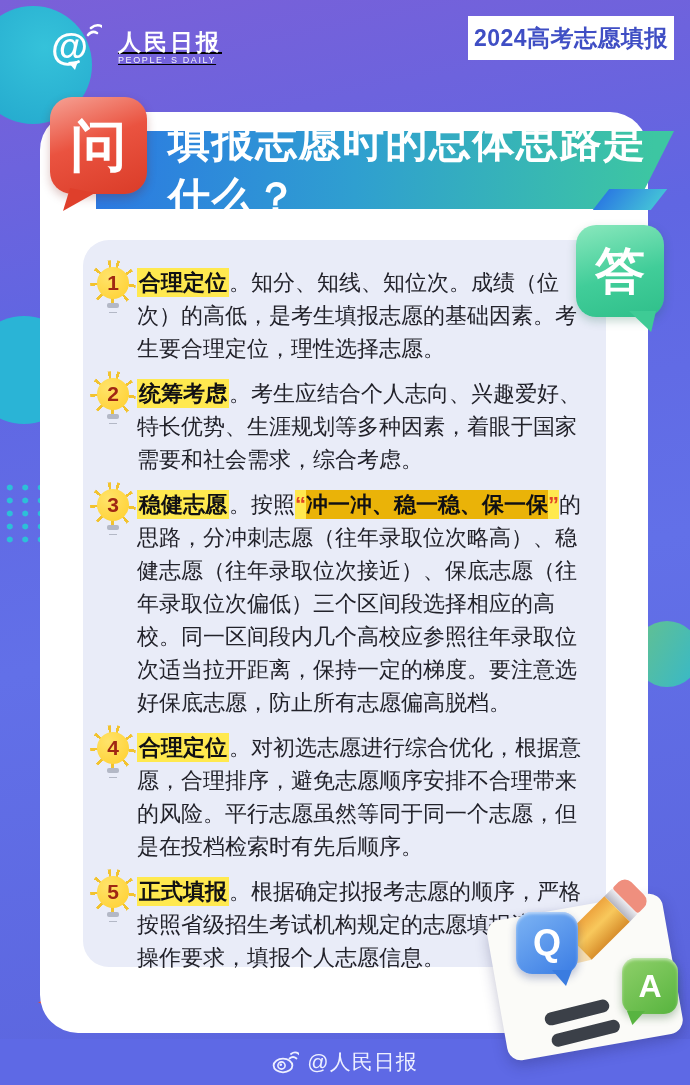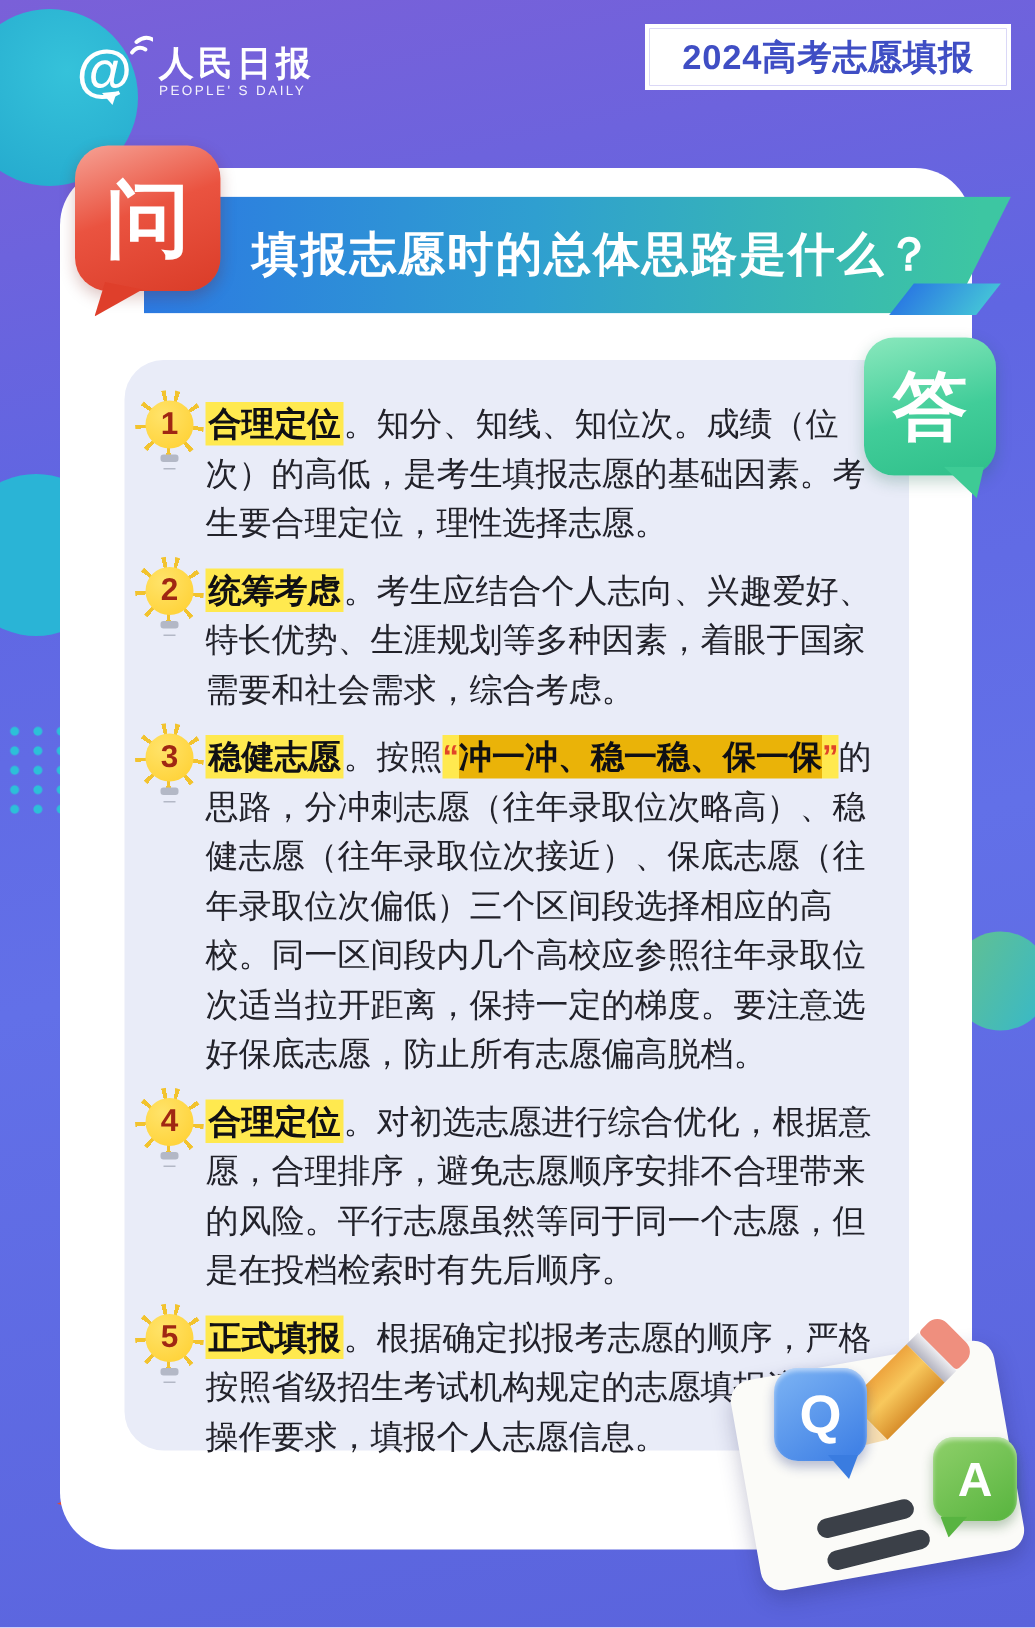--- a/index.html
+++ b/index.html
@@ -17,25 +17,25 @@
           background-image:radial-gradient(circle,#2cc0d8 2.6px,transparent 3.3px);
           background-size:15.5px 13px; }
   .tri { position:absolute; left:38px; top:964px; width:84px; height:52px; background:#e8492f;
          clip-path:polygon(100% 4%,0 74%,60% 100%); z-index:1; }
   .c3 { position:absolute; left:634px; top:621px; width:66px; height:66px; border-radius:50%;
         background:linear-gradient(120deg,#66c18c,#35b8cc); z-index:1; }
 
   
   .logo { position:absolute; left:50px; top:22px; display:flex; align-items:center; z-index:4; }
   .logo svg { display:block; }
-  .logo-text { margin-left:4px; }
+  .logo-text { margin-left:16px;text-decoration:underline; }
   .logo-cn { color:#fff; font-weight:bold; font-size:23px; letter-spacing:3px; line-height:26px; }
   .logo-en { color:rgba(255,255,255,.92); font-size:9px; letter-spacing:1.6px; }
 
-  .badge { position:absolute; right:16px; top:16px; width:244px; border:3px solid #fff; z-index:4; }
+  .badge { position:absolute; right:16px; top:16px; width:206px; border:3px solid #fff; z-index:4; }
   .badge-row1 { background:#fff; color:#3f4ec4; font-size:23px; font-weight:bold;
                 text-align:center; padding:4px 0 3px; letter-spacing:.5px; }
   .badge-row2 { background:#5963dd; border-top:3px solid #fff; color:#fff; font-size:22px;
                 font-weight:bold; text-align:center; padding:3px 0; letter-spacing:7px; text-indent:7px; }
 
   
   .card { position:absolute; left:40px; top:112px; width:608px; height:921px; background:#fff;
           border-radius:38px; z-index:2; }
 
   
@@ -44,21 +44,21 @@
               border-radius:22px; display:flex; align-items:center; justify-content:center;
               box-shadow:0 4px 10px rgba(120,20,10,.25); }
   .q-bubble::after { content:""; position:absolute; left:13px; bottom:-17px; width:32px; height:23px;
                      background:#df3f2b; clip-path:polygon(0 100%,22% 0,100% 22%); }
   .q-char { color:#fff; font-size:56px; font-weight:bold; line-height:1; }
 
   .q-banner { position:absolute; left:96px; top:131px; width:578px; height:78px; z-index:5;
               background:linear-gradient(93deg,#2c79e2 0%,#2f9fd0 45%,#3dc6a2 96%);
               clip-path:polygon(0 0,100% 0,93.2% 100%,0 100%);
               display:flex; align-items:center; padding-left:72px; }
-  .q-title { color:#fff; font-size:31px; font-weight:bold; letter-spacing:1.5px; }
+  .q-title { color:#fff; font-size:42px; font-weight:bold; letter-spacing:1.5px; }
   .q-accent { position:absolute; left:601px; top:189px; width:58px; height:21px; z-index:5;
               background:linear-gradient(90deg,#2b7ce2,#43c0d8); transform:skewX(-38deg); }
 
   
   .a-bubble { position:absolute; left:576px; top:225px; width:88px; height:92px; z-index:6;
               background:linear-gradient(165deg,#8ae8bd 0%,#41cd99 55%,#2fbf8a 100%);
               border-radius:20px; display:flex; align-items:center; justify-content:center;
               box-shadow:0 4px 10px rgba(20,100,70,.25); }
   .a-bubble::after { content:""; position:absolute; right:8px; bottom:-15px; width:27px; height:21px;
                      background:#3ecb95; clip-path:polygon(0 0,100% 0,82% 100%); }
@@ -225,14 +225,24 @@
     <div class="pencil">
       <div class="p-eraser"></div>
         <div class="p-ferrule"></div>
         <div class="p-body"></div>
         <div class="p-tip"></div>
     </div>
     <div class="qb">Q</div>
     <div class="ab">A</div>
   </div>
 
+  <div class="footer">
+    <svg width="27" height="24" viewBox="0 0 27 24">
+      <ellipse cx="11" cy="15.5" rx="9.4" ry="6.8" fill="none" stroke="#eef0ff" stroke-width="1.8"></ellipse>
+      <circle cx="9.5" cy="15.5" r="3.6" fill="none" stroke="#eef0ff" stroke-width="1.6"></circle>
+      <circle cx="8.8" cy="14.8" r="1.3" fill="#eef0ff"></circle>
+      <path d="M17.5 8.5 q3.5 -3 7 0" stroke="#eef0ff" stroke-width="1.8" fill="none" stroke-linecap="round"></path>
+      <path d="M19 4 q4.5 -3.5 8.5 0.5" stroke="#eef0ff" stroke-width="1.8" fill="none" stroke-linecap="round"></path>
+    </svg>
+    <span class="footer-handle">@人民日报</span>
+  </div>
 
 </div>
 
 </body></html>

